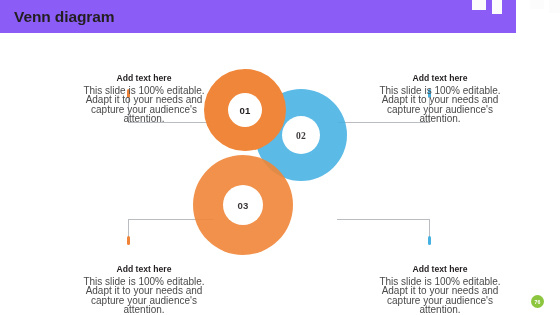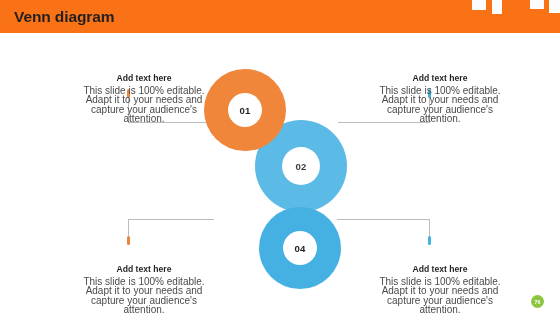--- a/index.html
+++ b/index.html
@@ -23,23 +23,23 @@
     height: 315px;
     background: #ffffff;
     overflow: hidden;
   }
 
   
   .header {
     position: absolute;
     left: 0;
     top: 0;
-    width: 560px;
+    width: 516px;
     height: 33px;
-    background: #f97316;
+    background: #8b5cf6;
   }
   .header-title {
     position: absolute;
     left: 14px;
     top: 8px;
     font-size: 15.5px;
     font-weight: bold;
     color: #231f20;
     letter-spacing: -0.1px;
     white-space: nowrap;
@@ -130,21 +130,21 @@
     font-size: 9.6px;
     font-weight: bold;
     color: #231f20;
     letter-spacing: 0.2px;
   }
 
   
   #ring-01 { left: 204px; top: 69px;  width: 82px;  height: 82px;  z-index: 3; }
   #ring-01 .hole { width: 34px; height: 34px; justify-content: center; }
 
-  #ring-02 { left: 255px; top: 120px; width: 92px;  height: 92px;  z-index: 2; opacity: 0.88; }
+  #ring-02 { left: 255px; top: 89px; width: 92px;  height: 92px;  z-index: 2; opacity: 0.88; font-family: Liberation Serif, serif; }
   #ring-02 .hole { width: 38px; height: 38px; opacity: 1; }
 
   #ring-03 { left: 193px; top: 155px; width: 100px; height: 100px; z-index: 4; opacity: 0.9; }
   #ring-03 .hole { width: 40px; height: 40px; }
 
   #ring-04 { left: 259px; top: 207px; width: 82px;  height: 82px;  z-index: 1; }
   #ring-04 .hole { width: 34px; height: 34px; }
 
   
   .page-badge {
@@ -199,27 +199,27 @@
         <span class="num">01</span>
       </div>
     </div>
 
     <div class="ring ring-blue" id="ring-02">
       <div class="hole">
         <span class="num">02</span>
       </div>
     </div>
 
-
-    <div class="ring ring-blue" id="ring-04">
+    <div class="ring ring-orange" id="ring-03">
       <div class="hole">
-        <span class="num">04</span>
+        <span class="num">03</span>
       </div>
     </div>
 
+
   </div>
 
   <div class="txtblock tb-tl">
     <p class="txt-title">Add text here</p>
     <p class="txt-body">This slide is 100% editable. Adapt it to your needs and capture your audience's attention.</p>
   </div>
 
   <div class="txtblock tb-tr">
     <p class="txt-title">Add text here</p>
     <p class="txt-body">This slide is 100% editable. Adapt it to your needs and capture your audience's attention.</p>

